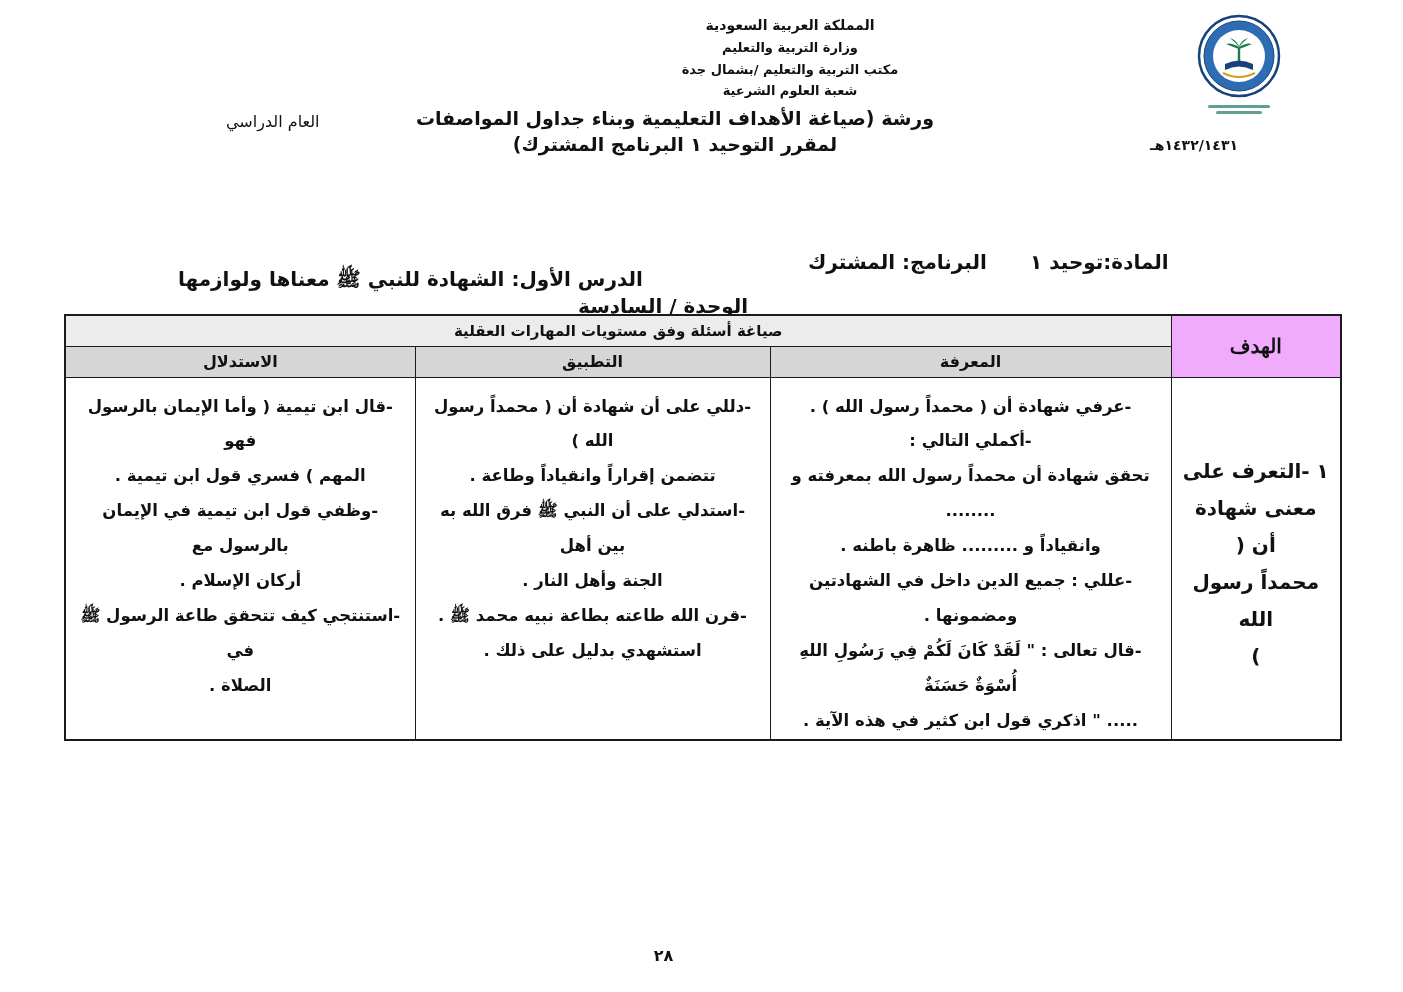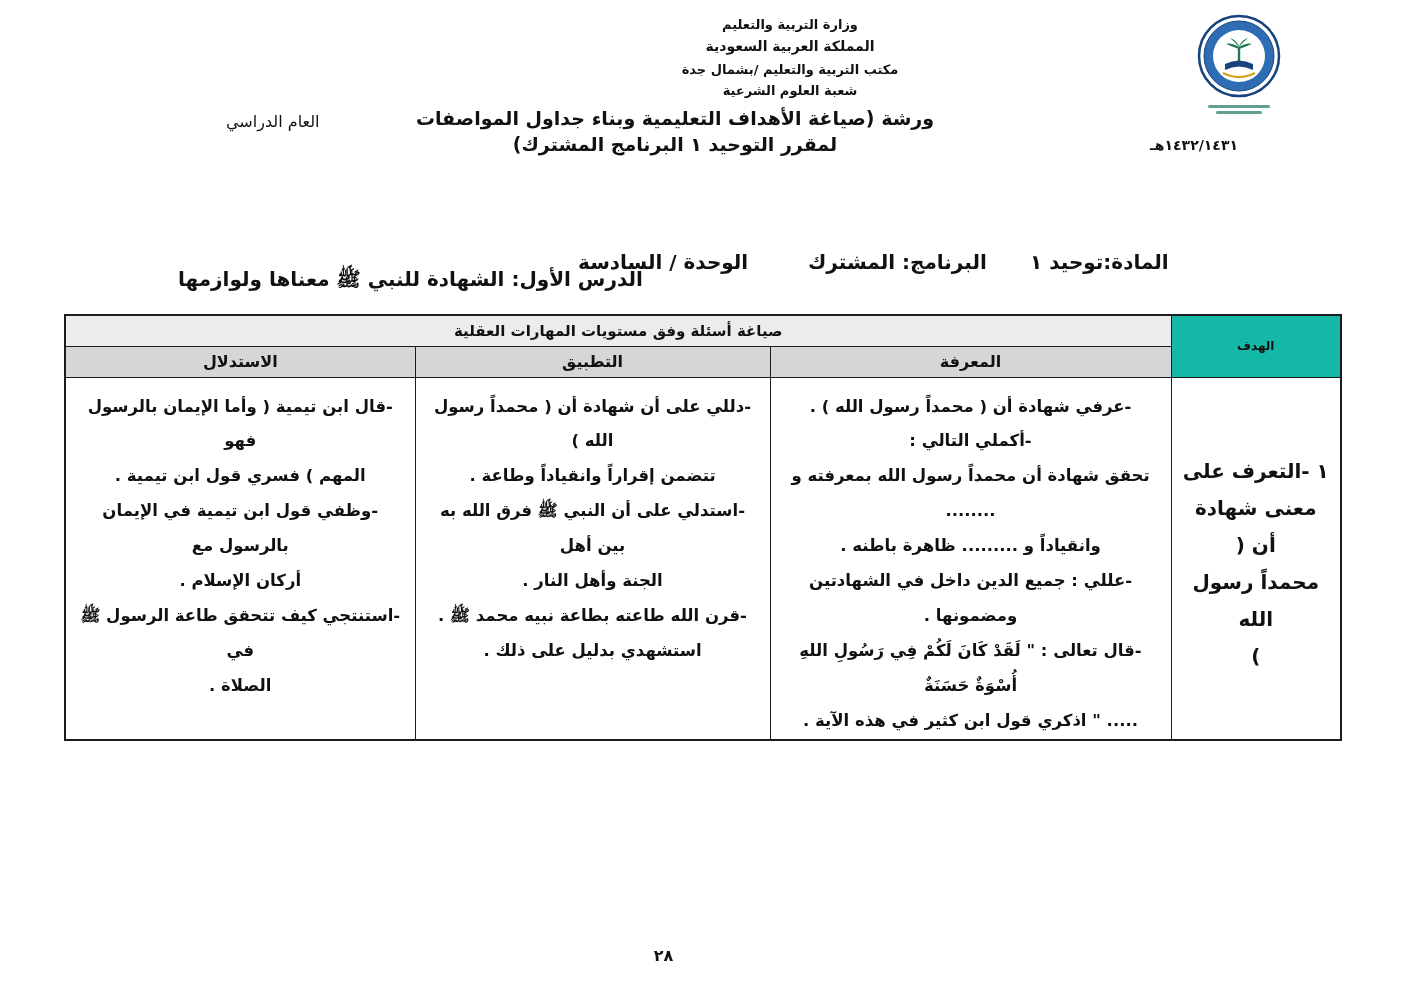--- a/index.html
+++ b/index.html
@@ -33,57 +33,57 @@
     top:106px; left:390px; width:570px;
     text-align:center; font-weight:bold; font-size:19px; line-height:1.35;
   }
   .year-label { top:112px; left:226px; font-size:16px; white-space:nowrap; }
   .hijri-year { top:137px; left:1150px; font-size:14px; font-weight:bold; white-space:nowrap; }
 
   
   .info-item { position:absolute; top:250px; font-size:20px; font-weight:bold; white-space:nowrap; }
   .info-subject { left:1030px; }
   .info-program { left:808px; }
-  .info-unit    { left:578px; }
+  .info-unit    { left:578px;margin-top:44px; }
   .info-lesson  { left:178px;margin-top:17px; }
 
   
   table.skills {
     position:absolute; left:64px; top:314px; width:1276px;
     border-collapse:collapse; table-layout:fixed;
     border:2.2px solid #1b1b1b;
   }
   table.skills td {
     border:1.6px solid #1b1b1b;
     text-align:center;
     font-weight:bold;
   }
   td.main-head { height:31px; font-size:15px; background:#ececec; }
   tr.col-heads td { height:31px; font-size:16px; background:#d6d6d6; }
-  td.objective-head { background:#14b8a6; font-size:12px; }
+  td.objective-head { background:#f0abfc; font-size:20px;font-family:Liberation Serif, serif; }
   tr.body-row td {
     height:264px; vertical-align:top;
     padding:12px 10px 0;
     font-size:16.5px; line-height:2.12;
     white-space:pre-line;
   }
   tr.body-row td.objective-cell {
     vertical-align:middle; padding-top:12px;
     font-size:20px; line-height:1.85;
   }
 
   
   .page-number { top:946px; left:0; width:1327px; text-align:center; font-size:16px; font-weight:bold; }
 </style>
 </head>
 <body>
 
 <div class="abs letterhead">
+  <div class="lh-line first">المملكة العربية السعودية</div>
   <div class="lh-line">وزارة التربية والتعليم</div>
-  <div class="lh-line first">المملكة العربية السعودية</div>
   <div class="lh-line">مكتب التربية والتعليم /بشمال جدة</div>
   <div class="lh-line">شعبة العلوم الشرعية</div>
 </div>
 
 <div class="abs logo-wrap">
   <span>
     <svg width="84" height="84" viewBox="0 0 84 84" aria-hidden="true">
       <circle cx="42" cy="42" r="40" fill="#ffffff" stroke="#16427e" stroke-width="2.5"></circle>
       <circle cx="42" cy="42" r="35" fill="#2e6db4" stroke="#16427e" stroke-width="1"></circle>
       <circle cx="42" cy="42" r="26" fill="#ffffff"></circle>

